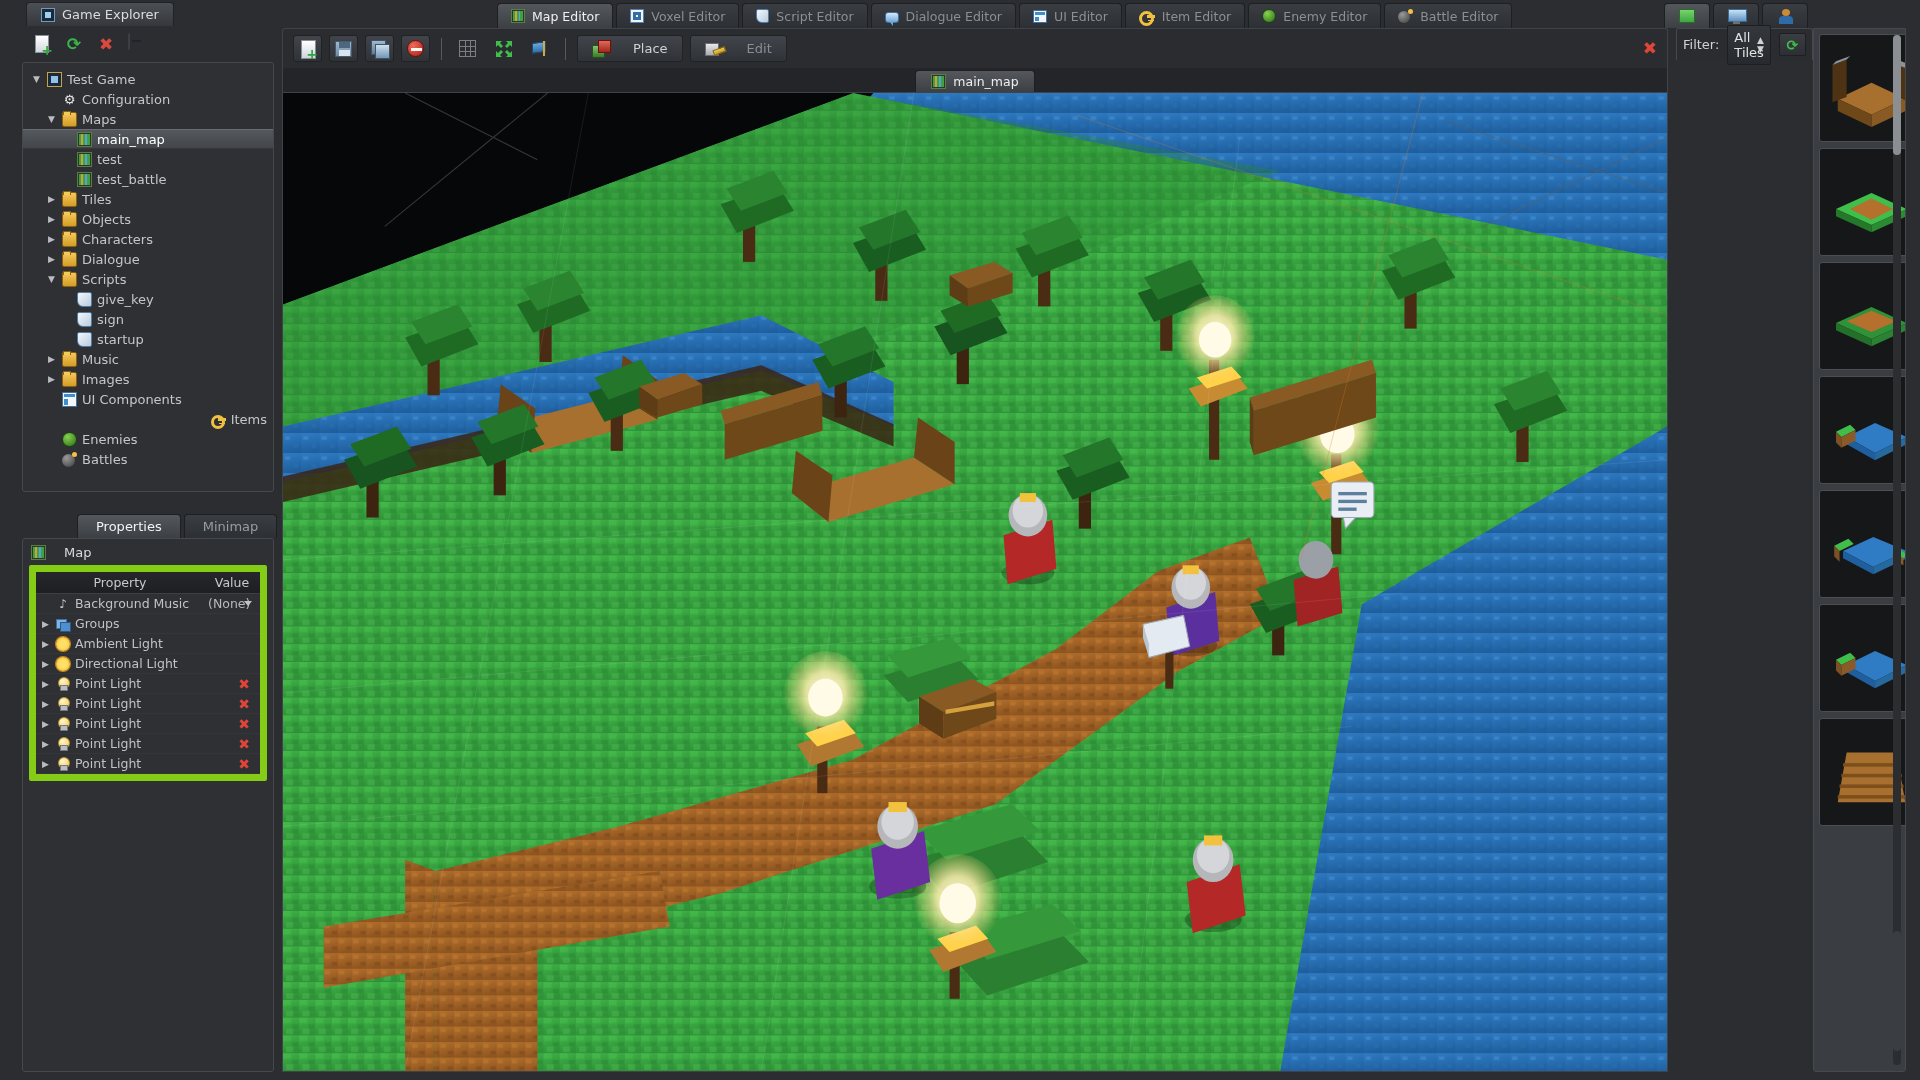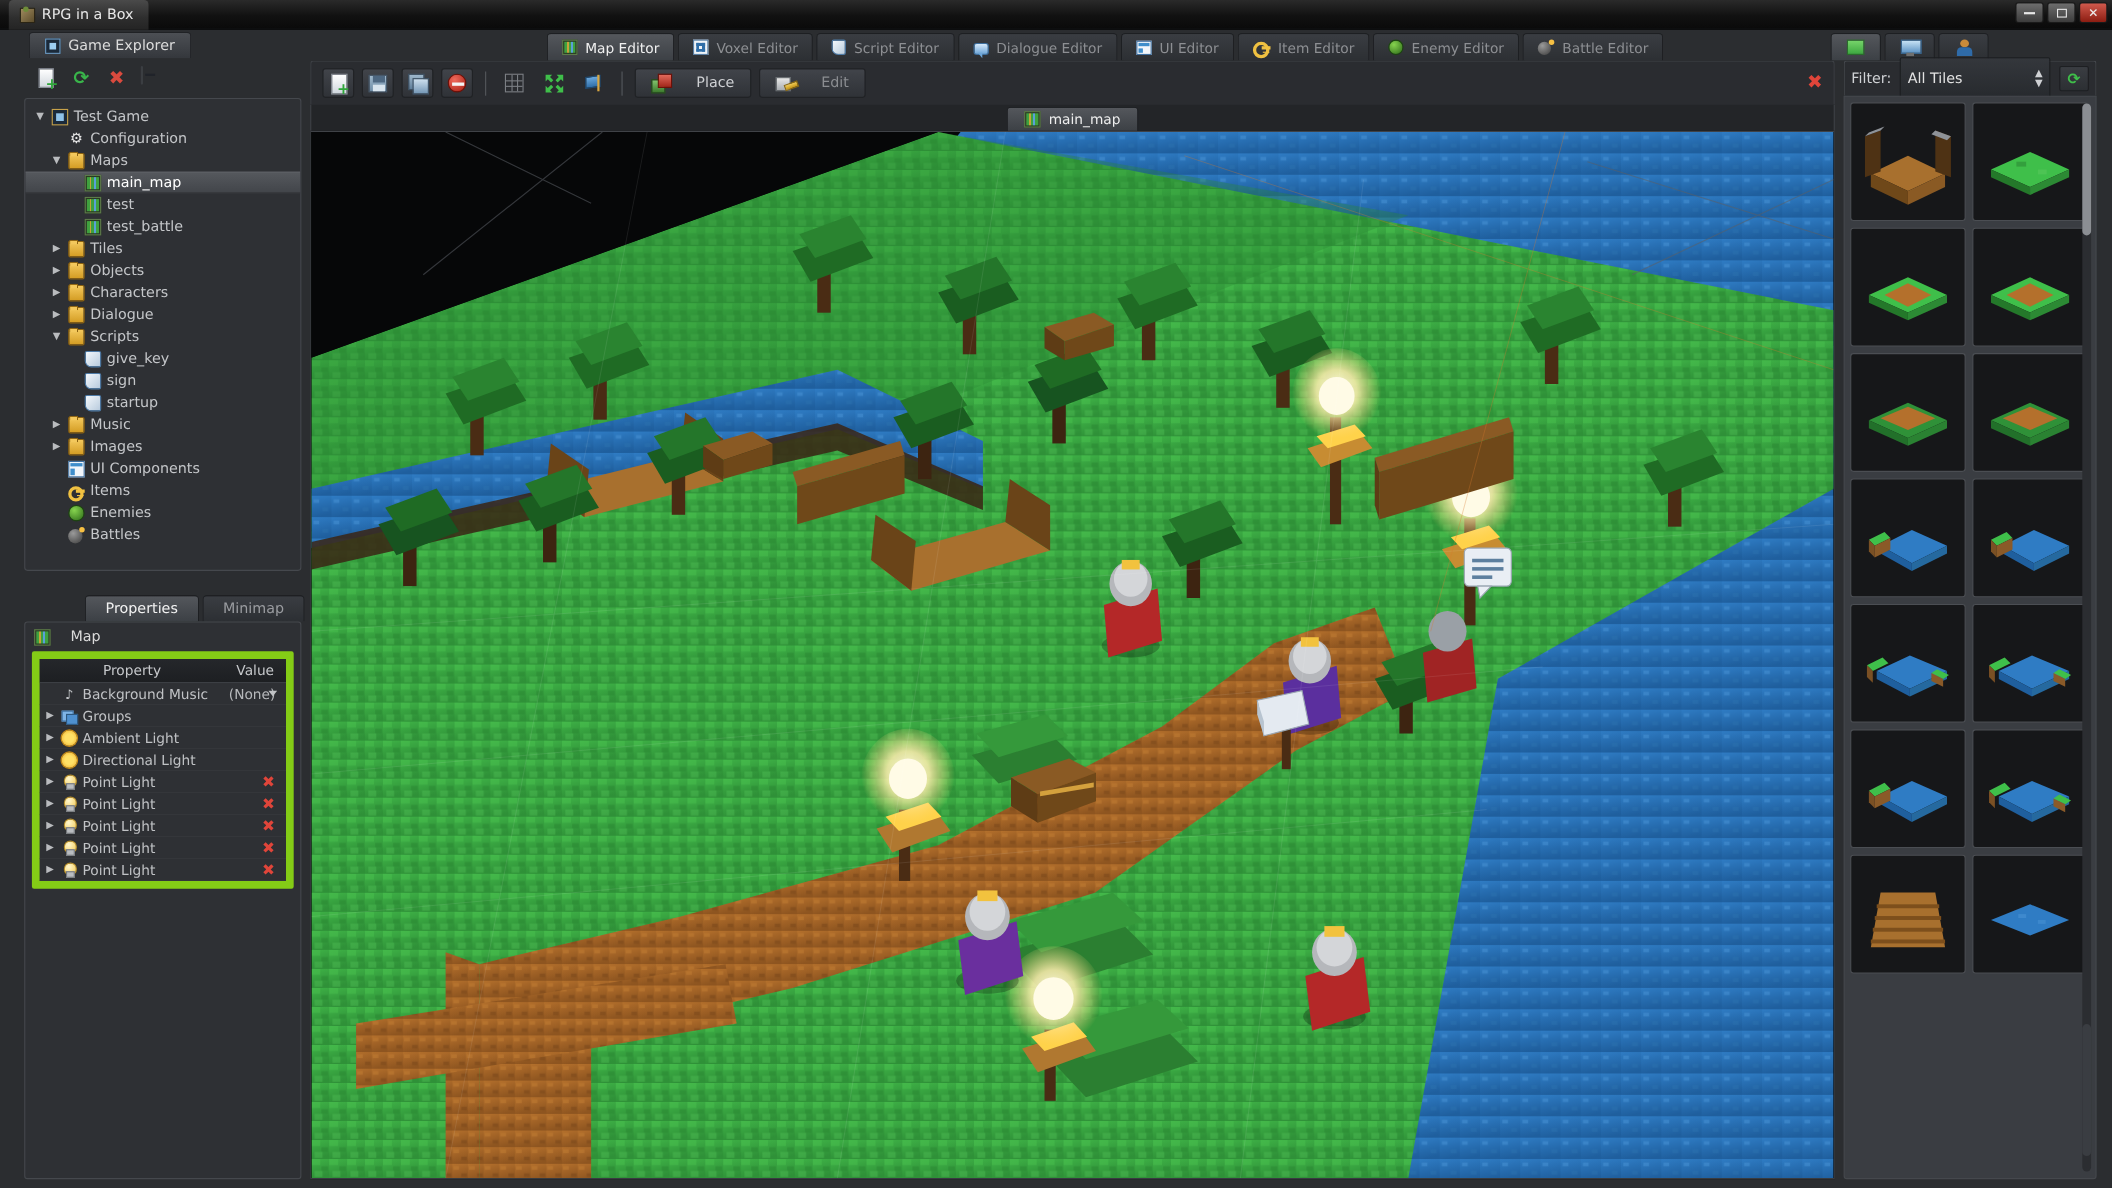--- a/index.html
+++ b/index.html
@@ -273,21 +273,21 @@
   .maptabrow{height:24px;flex:0 0 24px;background:#232528;border-left:1px solid #3f4247;
     border-right:1px solid #3f4247;display:flex;align-items:flex-end;justify-content:center;}
   .map-tab{height:22px;display:flex;align-items:center;gap:7px;padding:0 15px;font-size:12.5px;
     background:linear-gradient(to bottom,#54575c,#3c4045);border:1px solid #1d1f22;border-bottom:none;
     border-radius:4px 4px 0 0;color:#eeeeee;}
 
   .viewport{flex:1 1 auto;position:relative;overflow:hidden;
     border:1px solid #3f4247;background:#000;}
 
   
-  .rightcol{width:248px;flex:0 0 248px;padding:0 14px 0 4px;display:flex;flex-direction:column;justify-content:flex-end;}
+  .rightcol{width:248px;flex:0 0 248px;padding:0 14px 0 4px;display:flex;flex-direction:row;justify-content:flex-end;}
   .filterbar{height:32px;display:flex;align-items:center;gap:8px;padding:0 6px;
     background:#2a2c30;border:1px solid #45484d;border-bottom:none;border-radius:3px 3px 0 0;}
   .filterbar .flabel{font-size:13px;color:#d0d2d5;}
   .fselect{flex:1;height:40px;display:flex;align-items:center;padding:0 6px;font-size:13px;color:#e2e2e2;
     background:linear-gradient(to bottom,#34373c,#26292d);border:1px solid #1c1e21;border-radius:2px;position:relative;}
   .fselect .updown{position:absolute;right:6px;font-size:9px;line-height:9px;color:#cfd1d4;text-align:center;}
   .fbtn{width:27px;height:23px;display:flex;align-items:center;justify-content:center;
     background:linear-gradient(to bottom,#3a3d42,#2c2f33);border:1px solid #1d1f22;border-radius:2px;
     color:#3fbf4a;font-size:14px;font-weight:bold;}
   .palette{flex:1 1 auto;background:#3a3d42;border:1px solid #45484d;border-radius:0 0 3px 3px;
@@ -299,35 +299,20 @@
   .pscroll .thumb{position:absolute;left:0;top:0;width:8px;height:120px;background:#8b8e93;border-radius:4px;}
   .pscroll .thumb2{position:absolute;left:0;bottom:14px;width:8px;height:120px;background:#3a3d42;border-radius:4px;}
 
   svg{display:block;}
 </style>
 </head>
 <body>
 
 <div class="app">
 
-  <div class="titlebar">
-    <div class="tb-tab">
-      <span class="tb-icon"></span>
-      <span>RPG in a Box</span>
-    </div>
-    <div class="win-btns">
-      <div class="win-btn">
-          <span class="bar"></span>
-        </div>
-      <div class="win-btn">
-          <span class="sq"></span>
-        </div>
-      <div class="win-btn close">✕</div>
-    </div>
-  </div>
 
 
   <div class="tabrow">
     <div class="gx-tab">
       <span class="ic-gxp"></span>
       <span>Game Explorer</span>
     </div>
 
     <div class="edtabs">
       <div class="ed-tab active">
@@ -467,21 +452,21 @@
           <div class="trow" style="padding-left: 23px;">
             <span class="arrow">▶</span>
             <span class="ti ti-folder"></span>
             <span>Images</span>
           </div>
           <div class="trow" style="padding-left: 23px;">
             <span class="arrow empty"></span>
             <span class="ti ti-uic"></span>
             <span>UI Components</span>
           </div>
-          <div class="trow" style="padding-left: 23px;">
+          <div class="trow" style="padding-left: 23px; justify-content: flex-end;">
             <span class="arrow empty"></span>
             <span class="ti ti-key"></span>
             <span>Items</span>
           </div>
           <div class="trow" style="padding-left: 23px;">
             <span class="arrow empty"></span>
             <span class="ti ti-enemy"></span>
             <span>Enemies</span>
           </div>
           <div class="trow" style="padding-left: 23px;">

